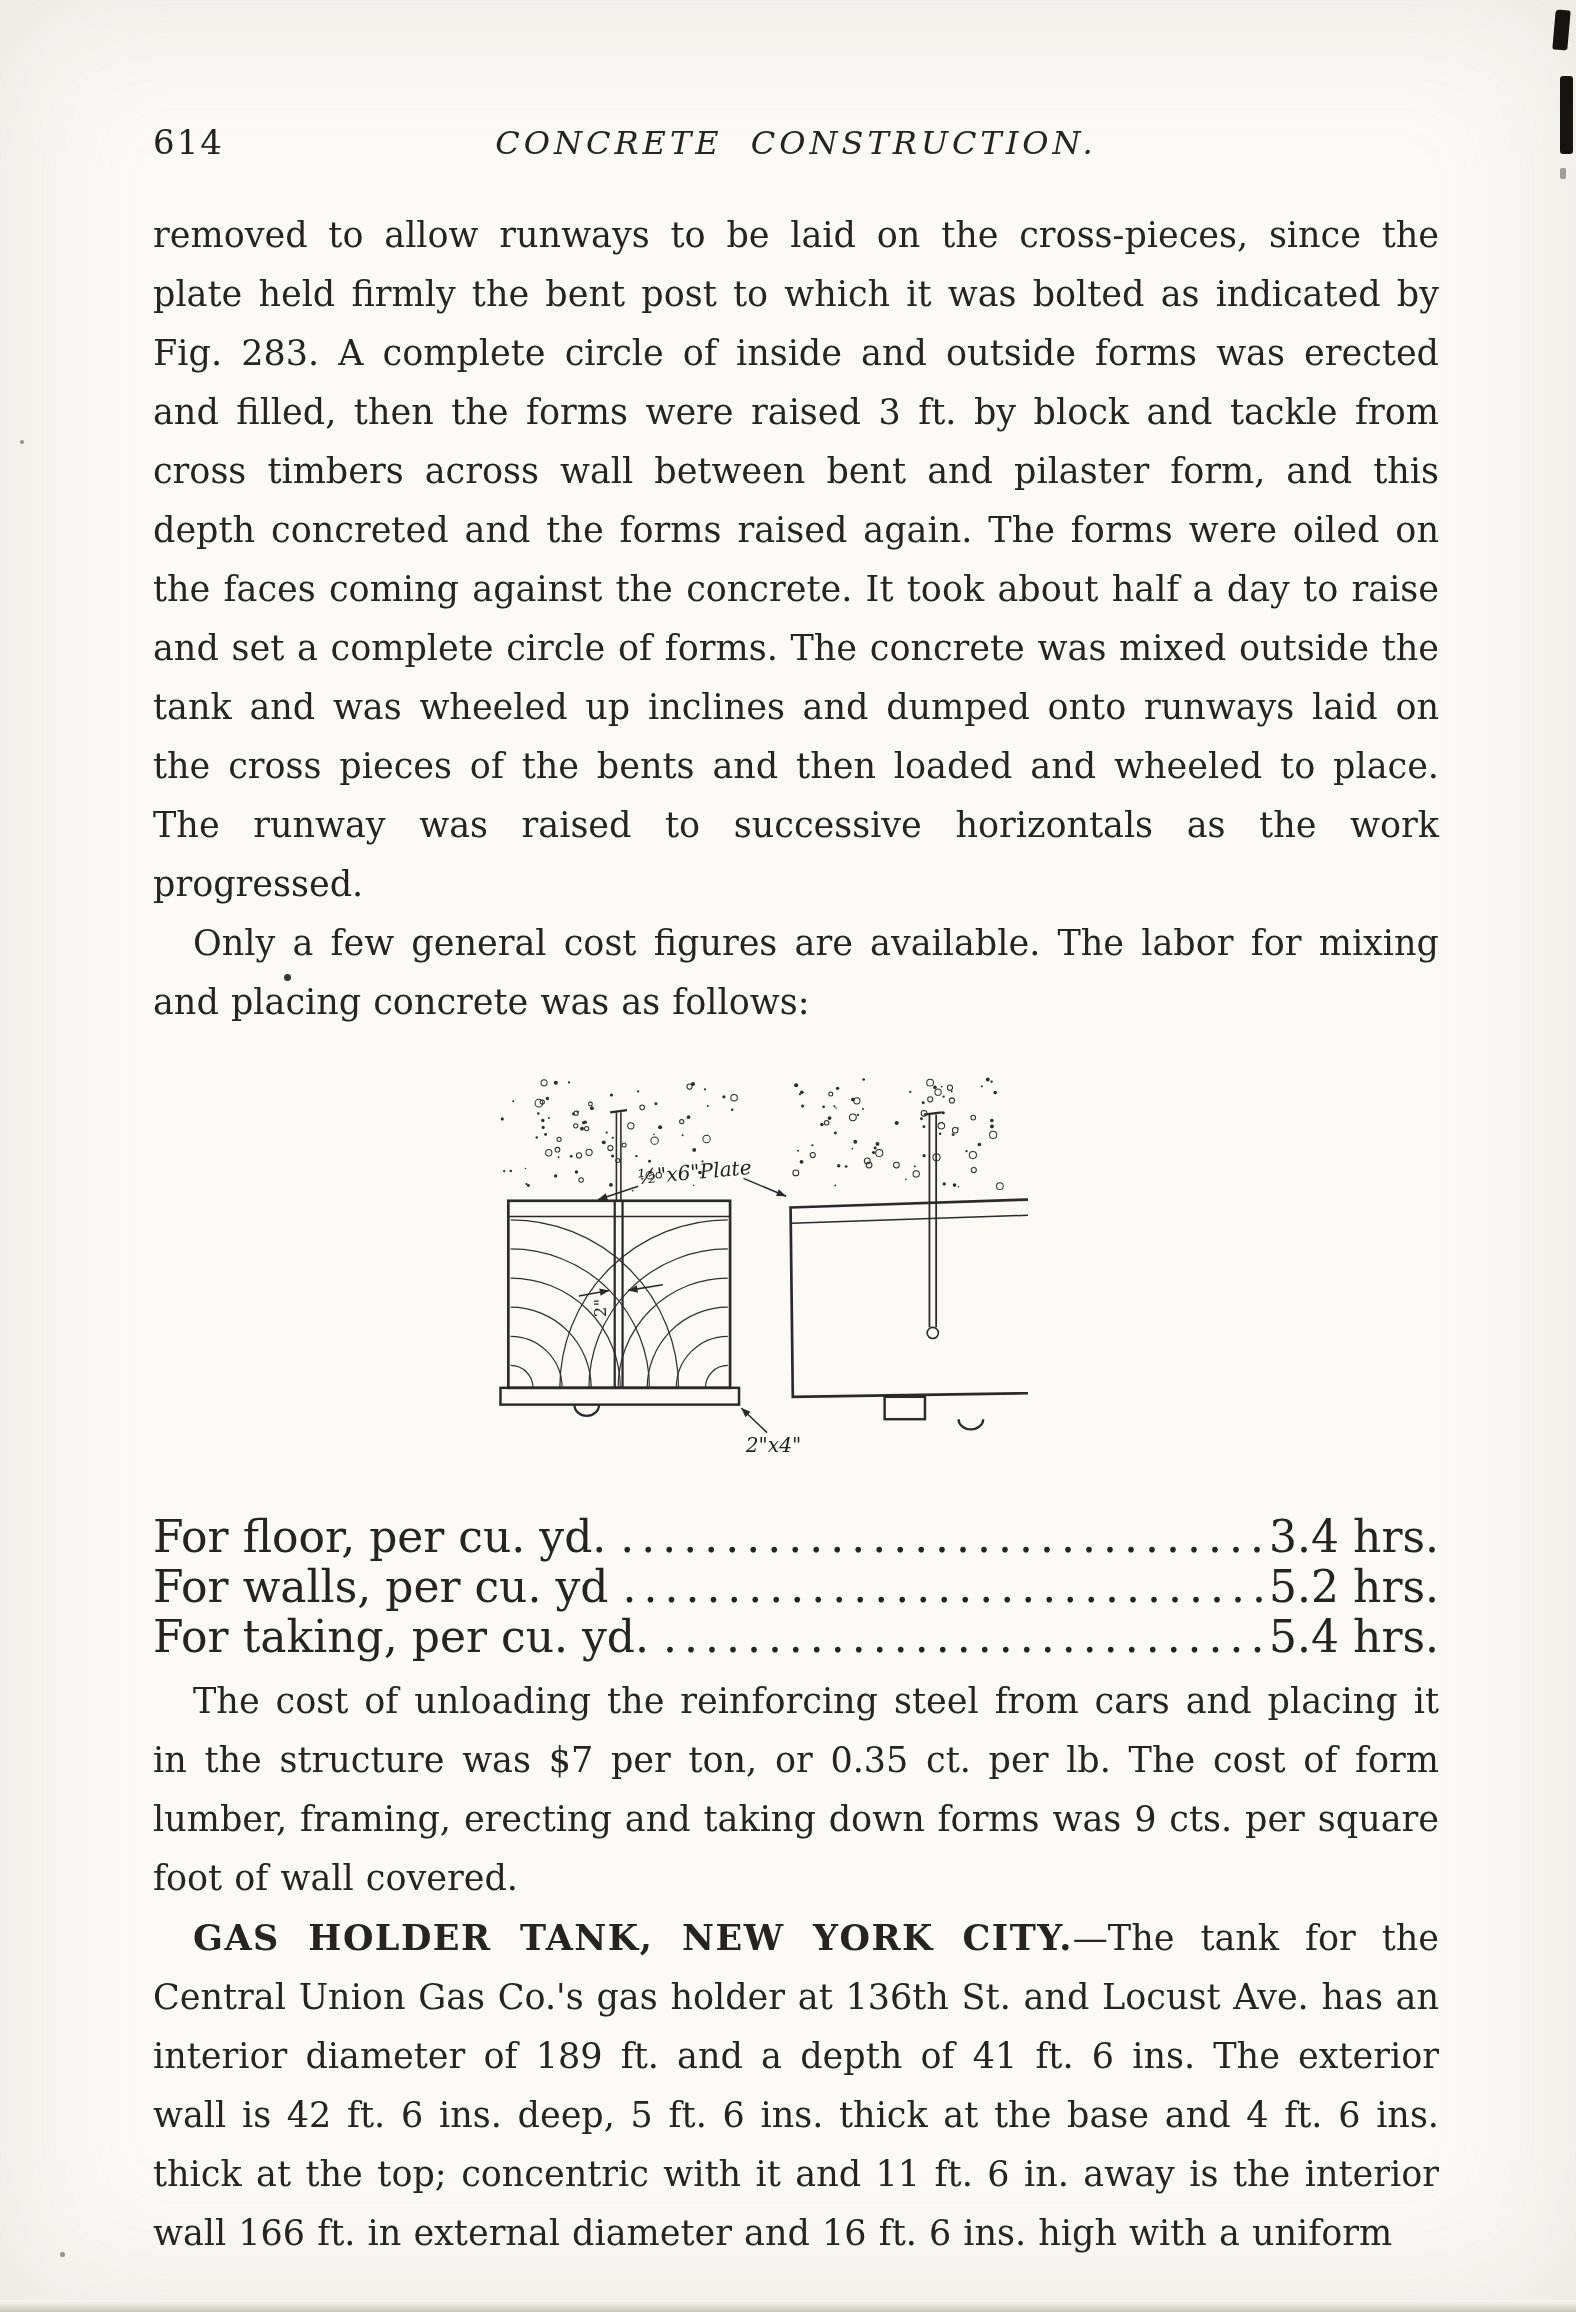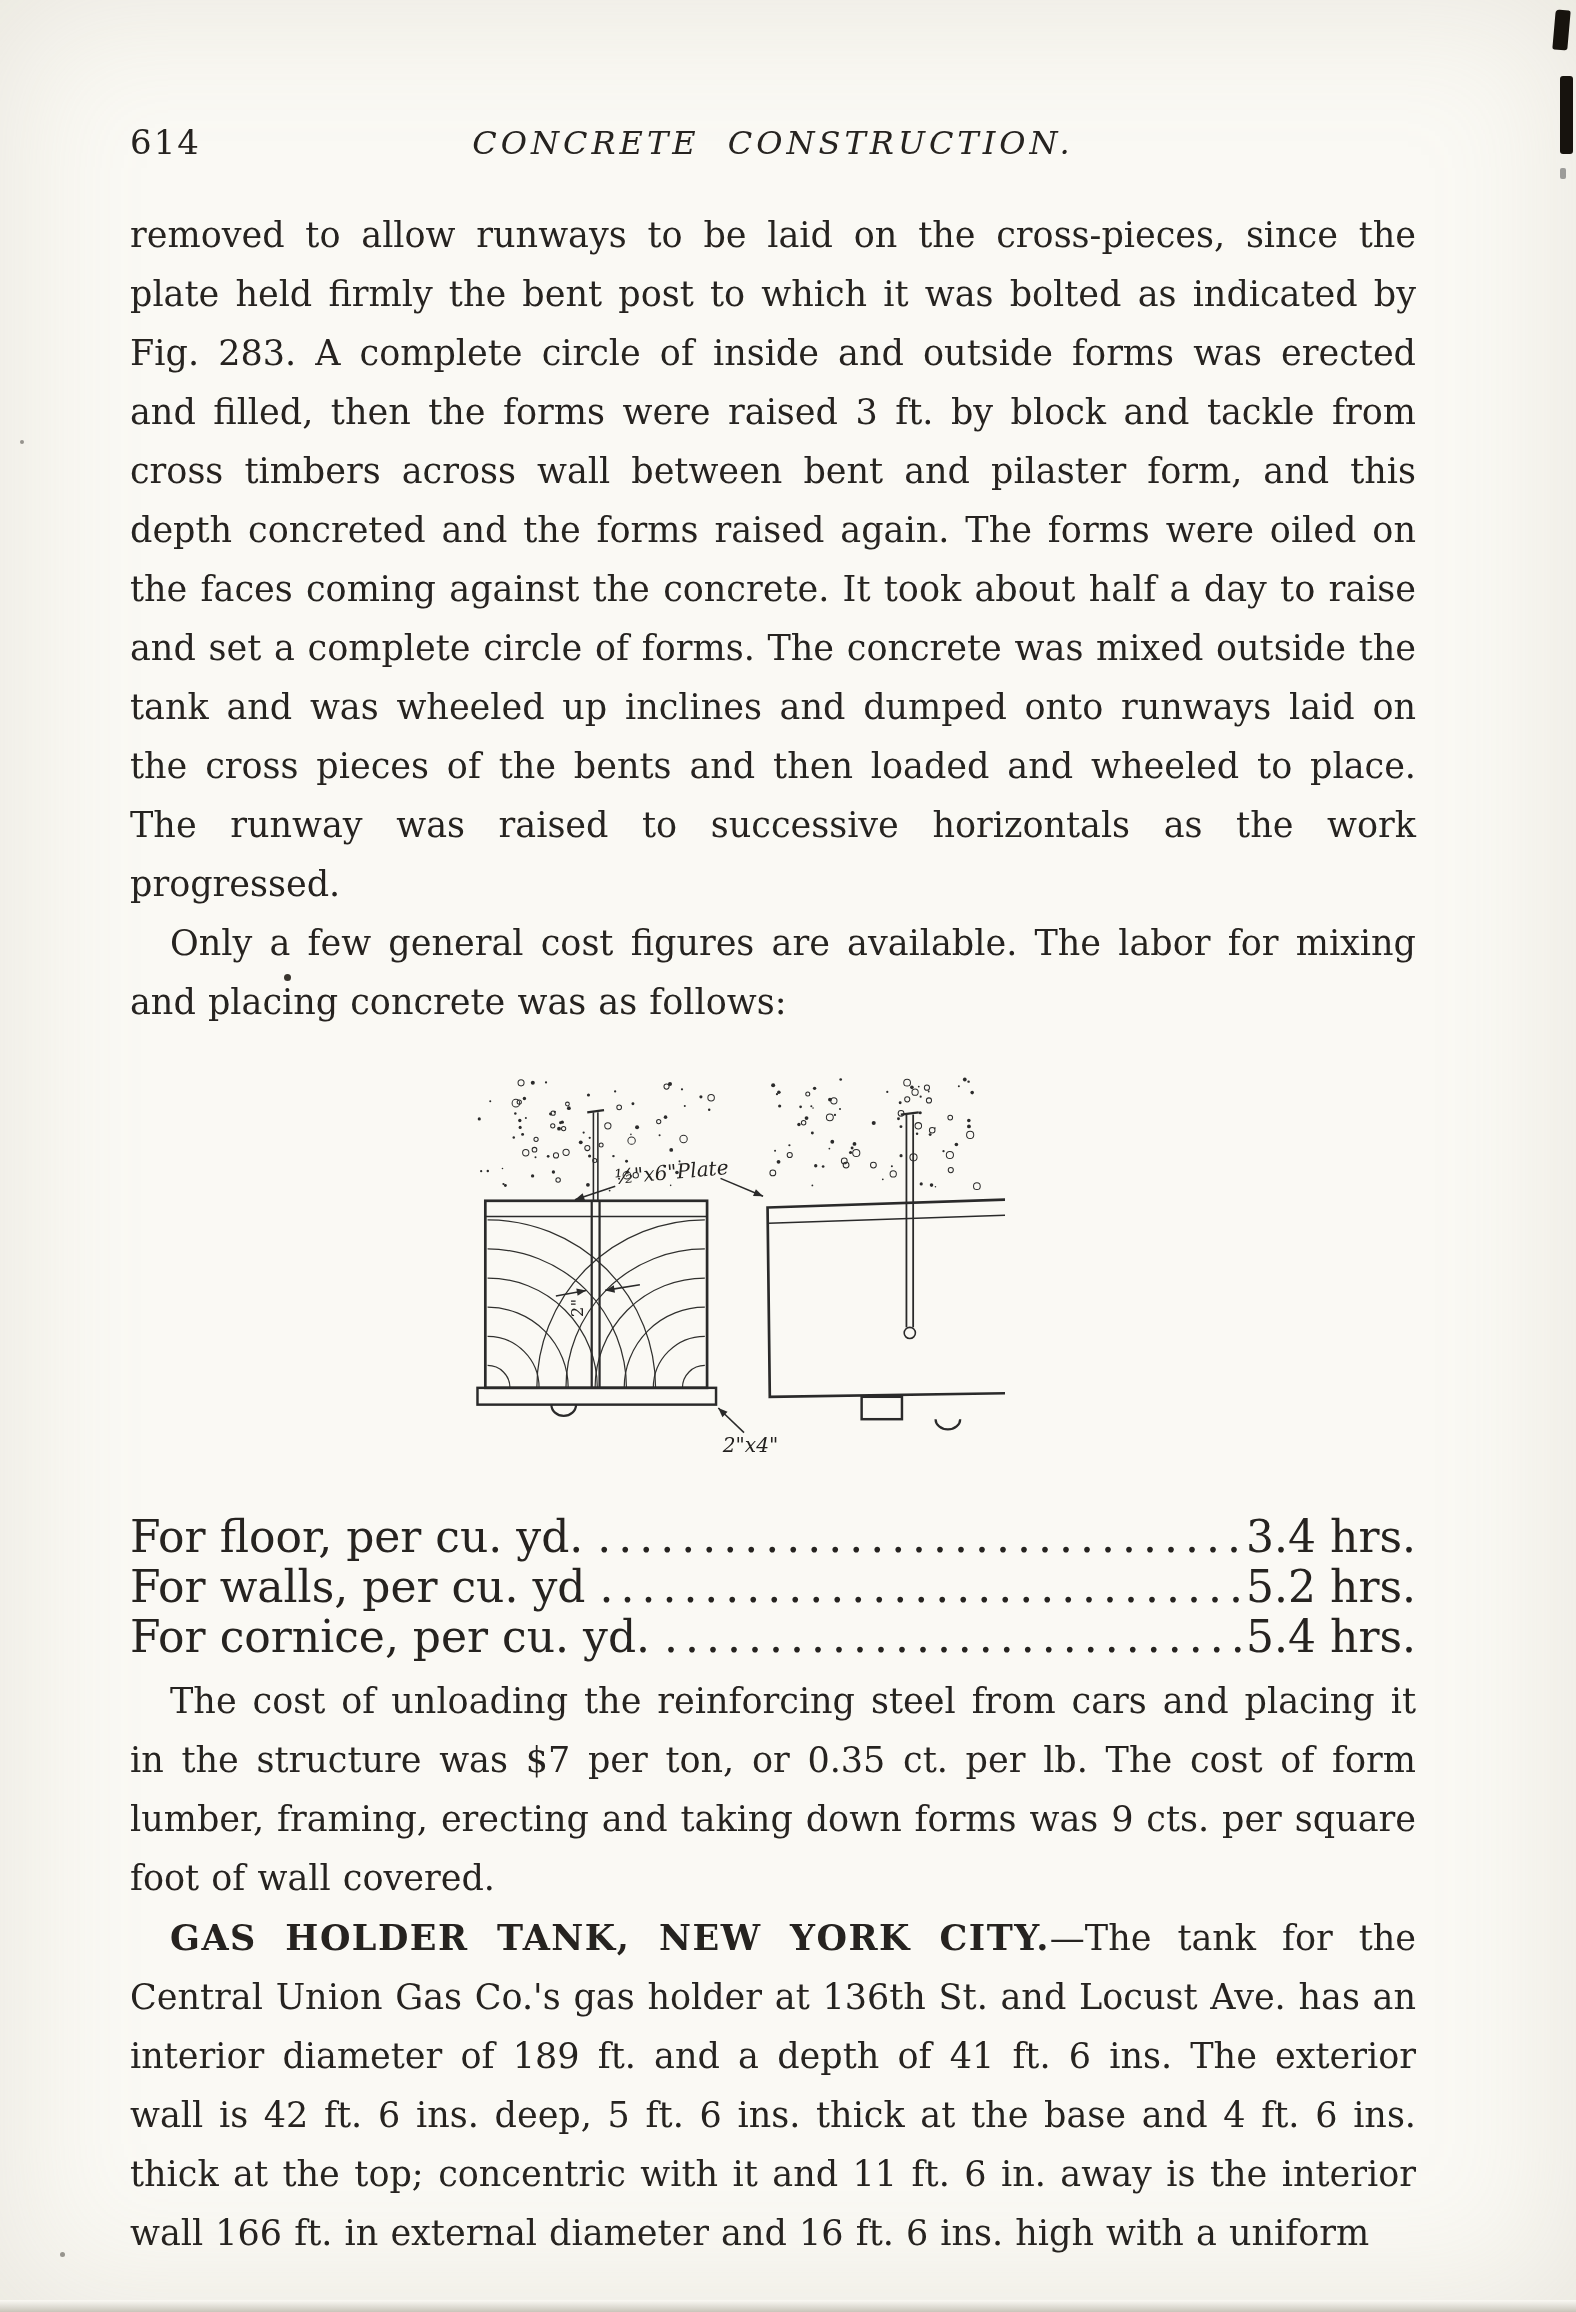--- a/index.html
+++ b/index.html
@@ -8,21 +8,21 @@
     width:1576px;height:2312px;
     margin:0 auto;
     background:#faf9f4;
     color:#262320;
     font-family:"DejaVu Serif","Liberation Serif",serif;
     overflow:hidden;
     box-shadow: inset 0 0 140px rgba(175,165,140,0.22);
   }
   .content{
     position:absolute;
-    left:130px;top:122px;
+    left:153px;top:122px;
     width:1286px;
   }
   .page-header{position:relative;height:48px;margin-bottom:36px;}
   .page-number{position:absolute;left:0;top:0;font-size:34px;letter-spacing:2px;}
   .running-title{
     position:absolute;left:50%;top:2px;transform:translateX(-50%);
     font-style:italic;font-size:32px;letter-spacing:4px;word-spacing:14px;white-space:nowrap;
   }
   .body-text{
     font-size:35px;line-height:59px;
@@ -312,21 +312,21 @@
         <span class="cost-item">For floor, per cu. yd.</span>
         <span class="cost-dots">........................................................................</span>
         <span class="cost-value">3.4 hrs.</span>
       </div>
       <div class="cost-row">
         <span class="cost-item">For walls, per cu. yd</span>
         <span class="cost-dots">........................................................................</span>
         <span class="cost-value">5.2 hrs.</span>
       </div>
       <div class="cost-row">
-        <span class="cost-item">For cornice, per cu. yd.</span>
+        <span class="cost-item">For taking, per cu. yd.</span>
         <span class="cost-dots">........................................................................</span>
         <span class="cost-value">5.4 hrs.</span>
       </div>
     </div>
 
     <p class="body-text indent para3">The cost of unloading the reinforcing steel from cars and placing it in the structure was $7 per ton, or 0.35 ct. per lb. The cost of form lumber, framing, erecting and taking down forms was 9 cts. per square foot of wall covered.</p>
 
     <p class="body-text section-para">
       <span class="section-heading">GAS HOLDER TANK, NEW YORK CITY.</span><span>—The tank for the Central Union Gas Co.'s gas holder at 136th St. and Locust Ave. has an interior diameter of 189 ft. and a depth of 41 ft. 6 ins. The exterior wall is 42 ft. 6 ins. deep, 5 ft. 6 ins. thick at the base and 4 ft. 6 ins. thick at the top; concentric with it and 11 ft. 6 in. away is the interior wall 166 ft. in external diameter and 16 ft. 6 ins. high with a uniform</span>
     </p>

